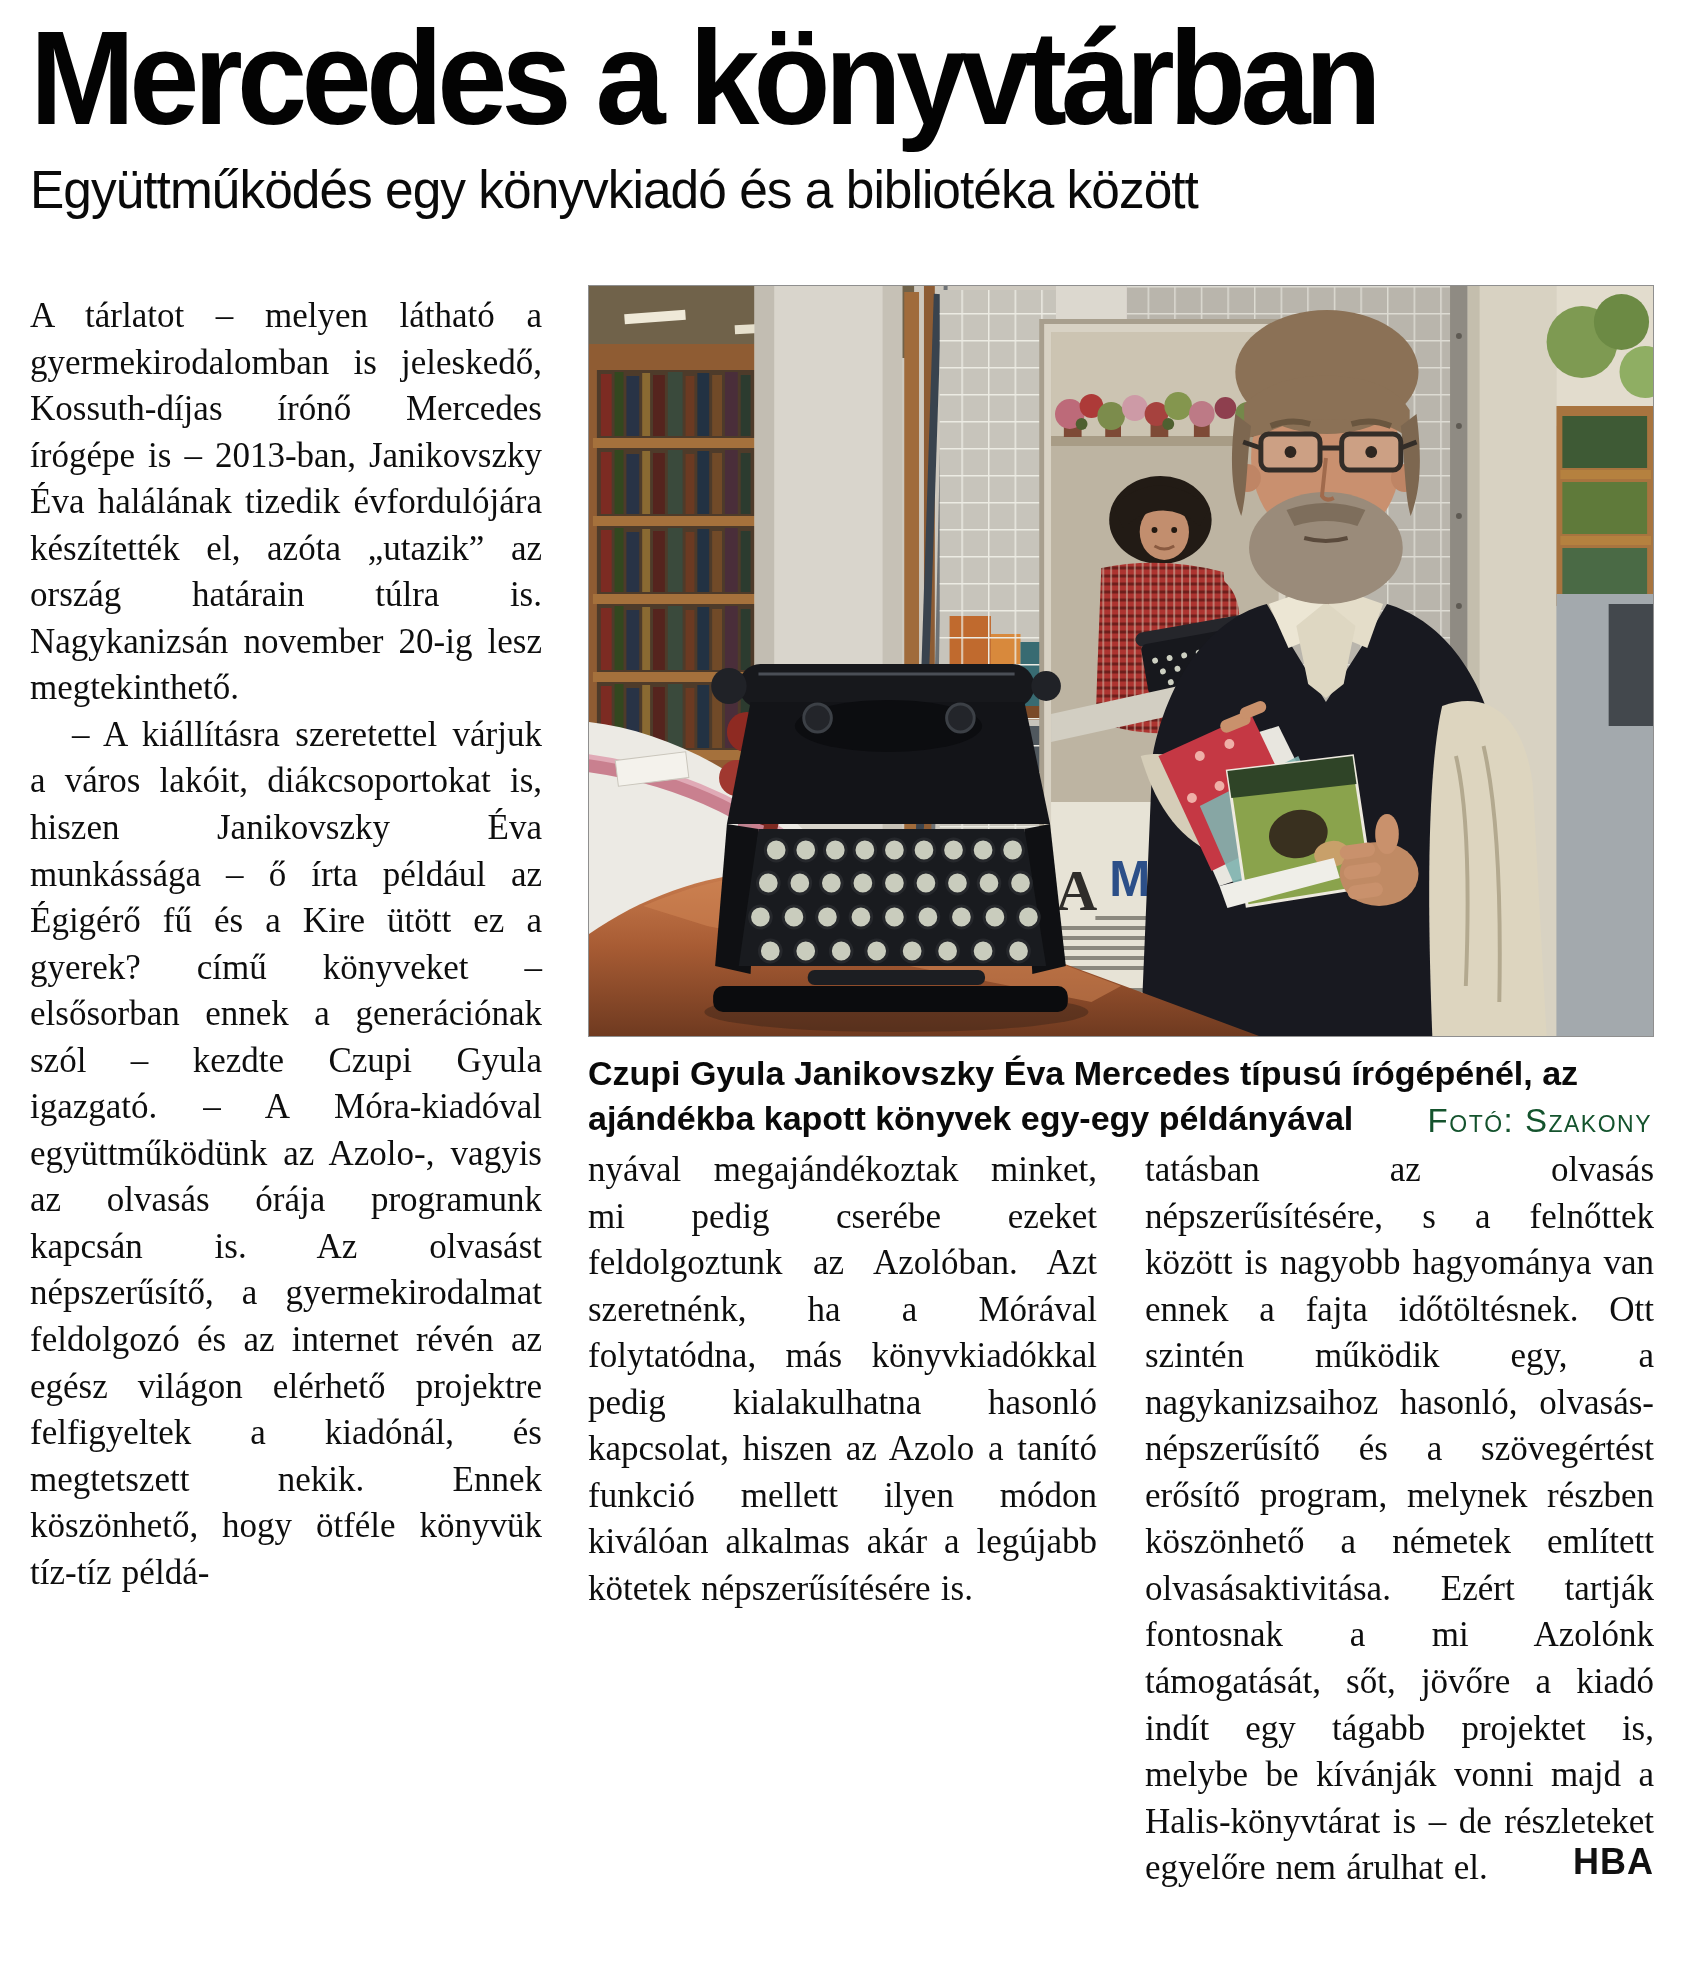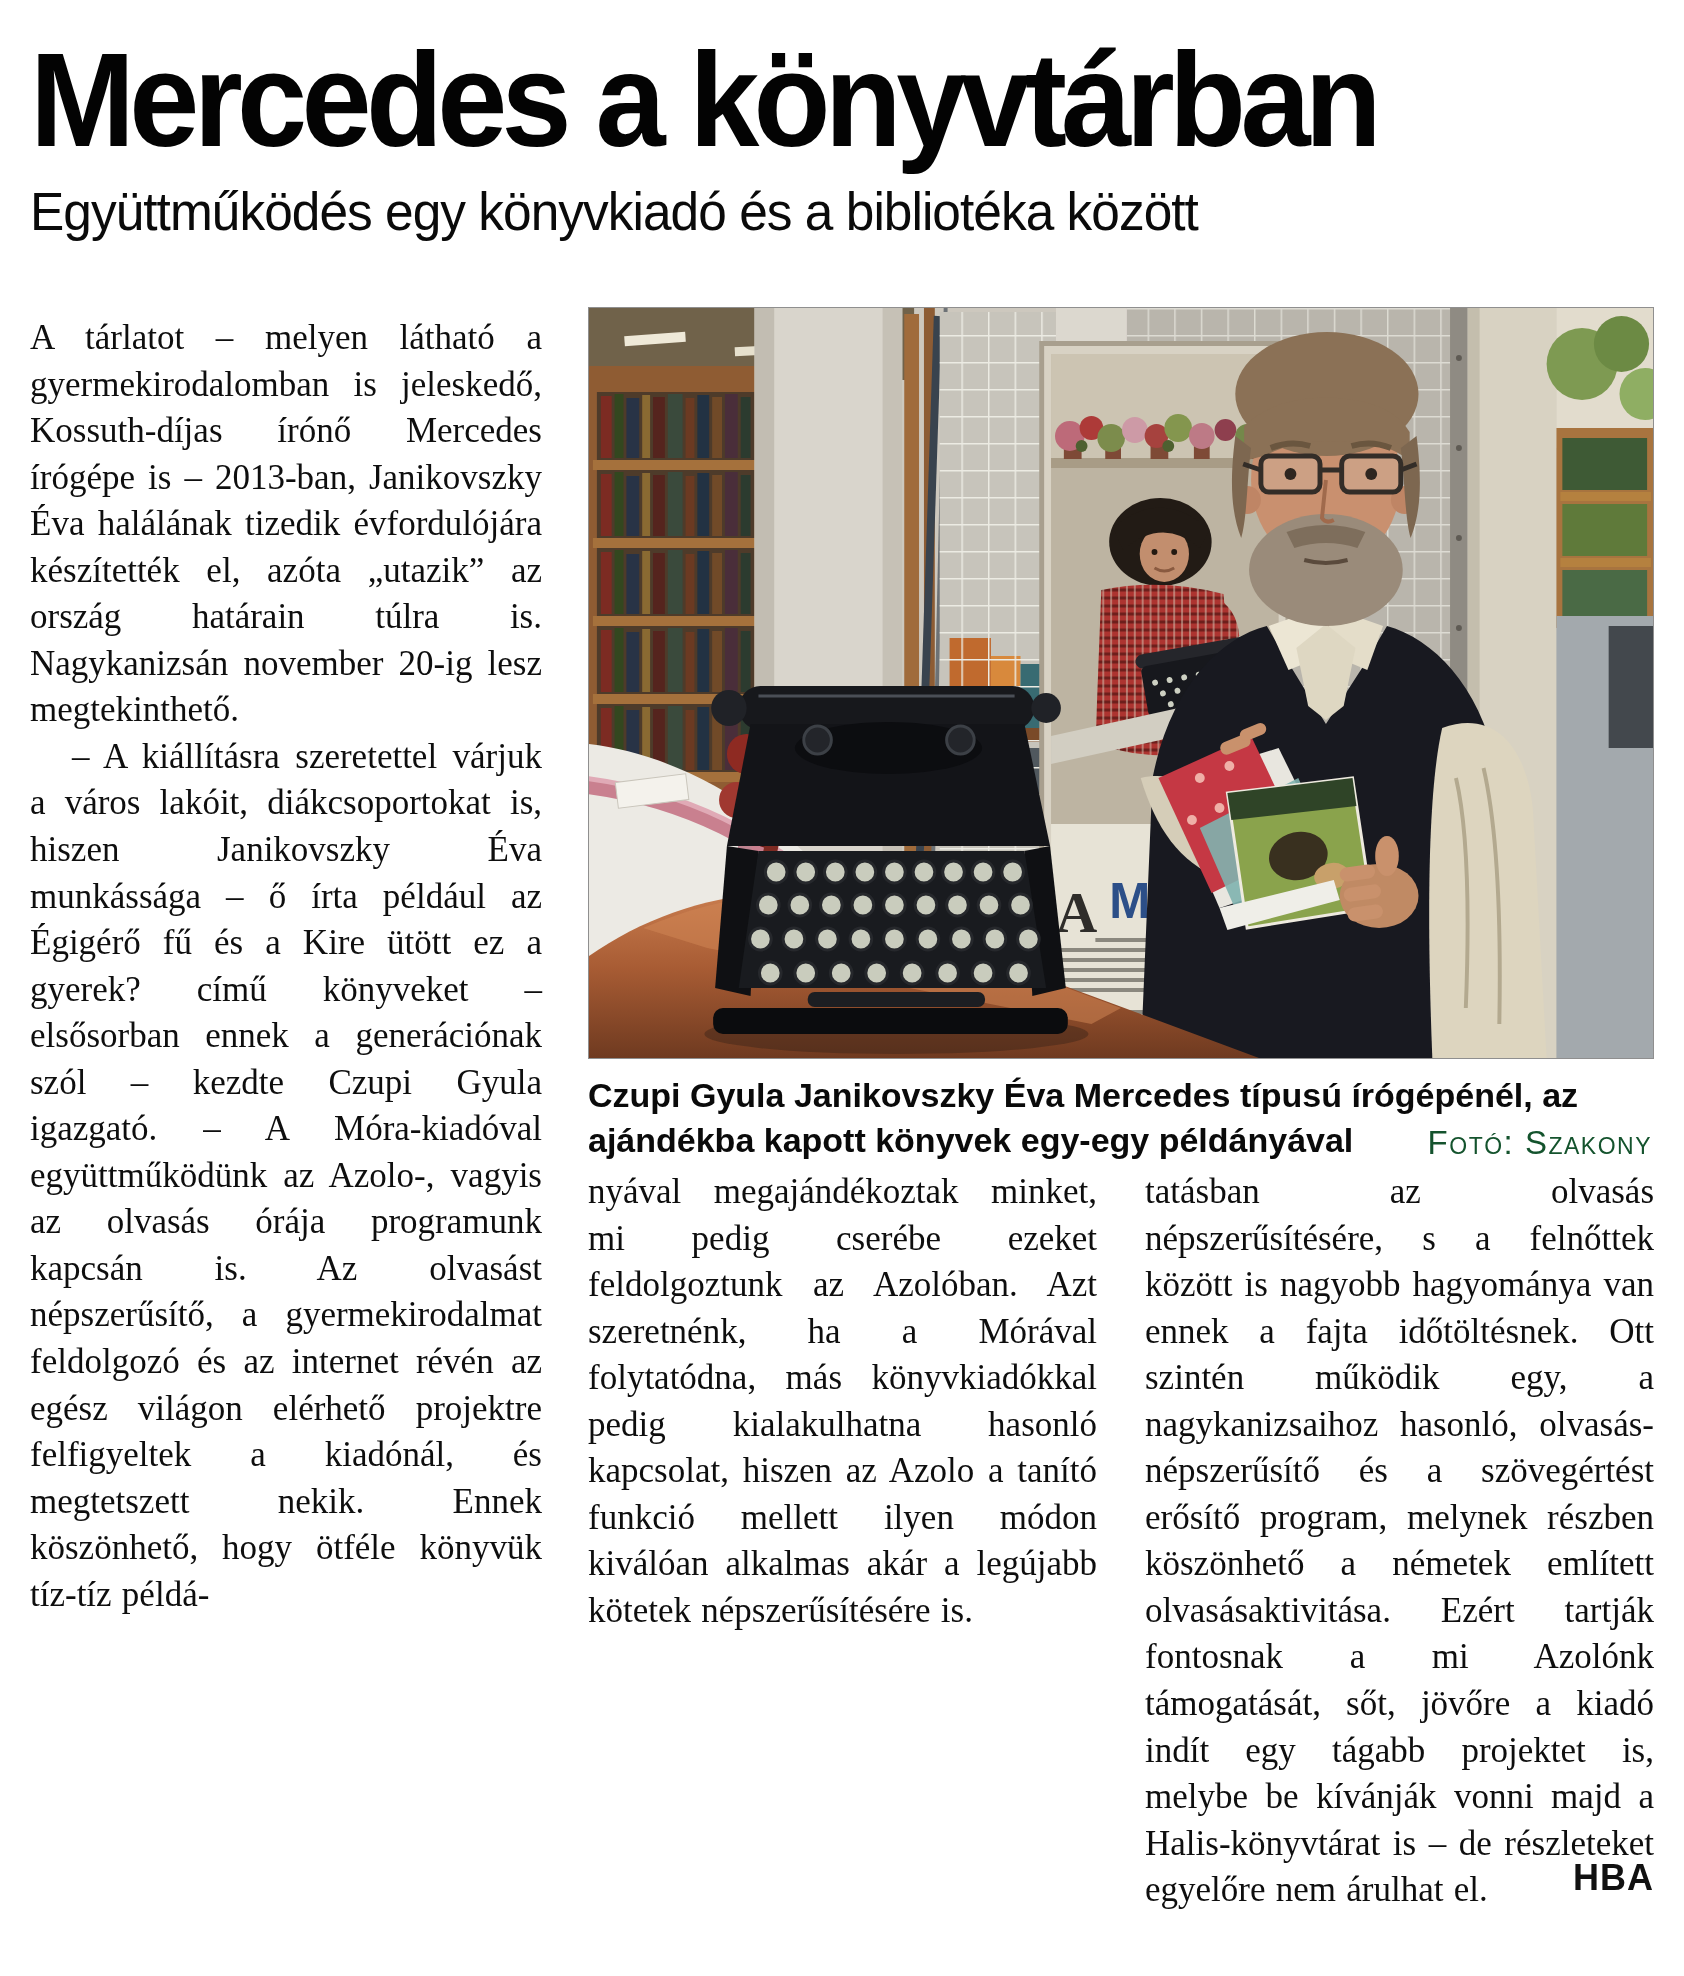--- a/index.html
+++ b/index.html
@@ -1,19 +1,19 @@
 <!DOCTYPE html>
 <html><head>
 <meta charset="utf-8">
 <style>
   html,body{margin:0;padding:0;background:#e8e8e8;}
   .page{
     position:relative;width:1684px;height:1976px;margin:0 auto;
     background:#ffffff;overflow:hidden;box-sizing:border-box;
-    padding:32px 30px 0 30px;color:#0d0d0d;
+    padding:10px 30px 0 30px;color:#0d0d0d;
   }
   
   .headline{
     font-family:"Liberation Sans",sans-serif;font-weight:700;
     font-size:134px;line-height:1.02;letter-spacing:-6px;color:#030303;
     transform:scaleX(.94);transform-origin:0 50%;white-space:nowrap;
   }
   .subhead{
     font-family:"Liberation Sans",sans-serif;font-weight:400;
     font-size:53px;line-height:1.1;letter-spacing:-1px;color:#0a0a0a;
@@ -50,21 +50,21 @@
     font-size:34px;line-height:1.32;color:#0a0a0a;padding-right:10px;
   }
   .credit{
     position:absolute;right:2px;bottom:4px;
     font-family:"Liberation Sans",sans-serif;font-weight:400;
     font-variant:small-caps;font-size:33px;letter-spacing:1.5px;color:#14532d;
   }
   .cols{display:grid;grid-template-columns:1fr 1fr;column-gap:48px;}
   .lastp{position:relative;}
   .byline{
-    position:absolute;right:0;bottom:12px;
+    position:absolute;right:0;bottom:6px;
     font-family:"Liberation Sans",sans-serif;font-weight:700;
     font-size:36px;letter-spacing:1px;color:#111;
   }
 </style>
 </head>
 <body>
 
 <div class="page">
 
   <div class="headline">Mercedes a könyvtárban</div>

